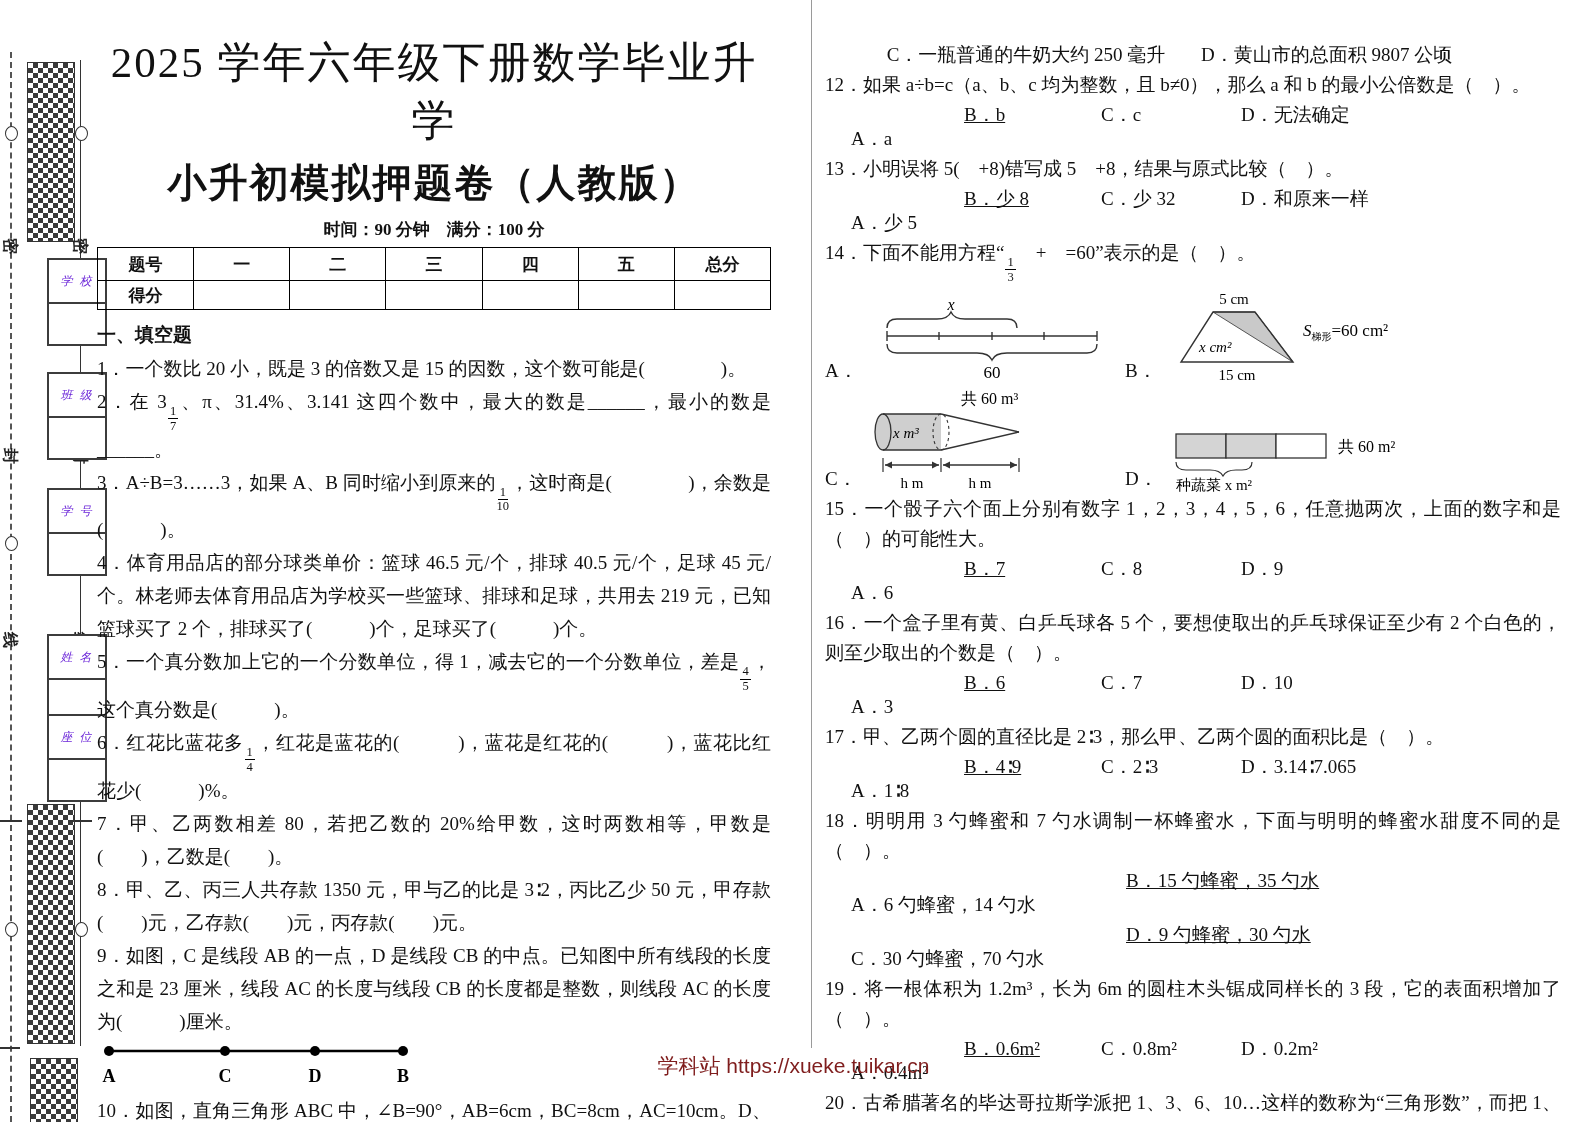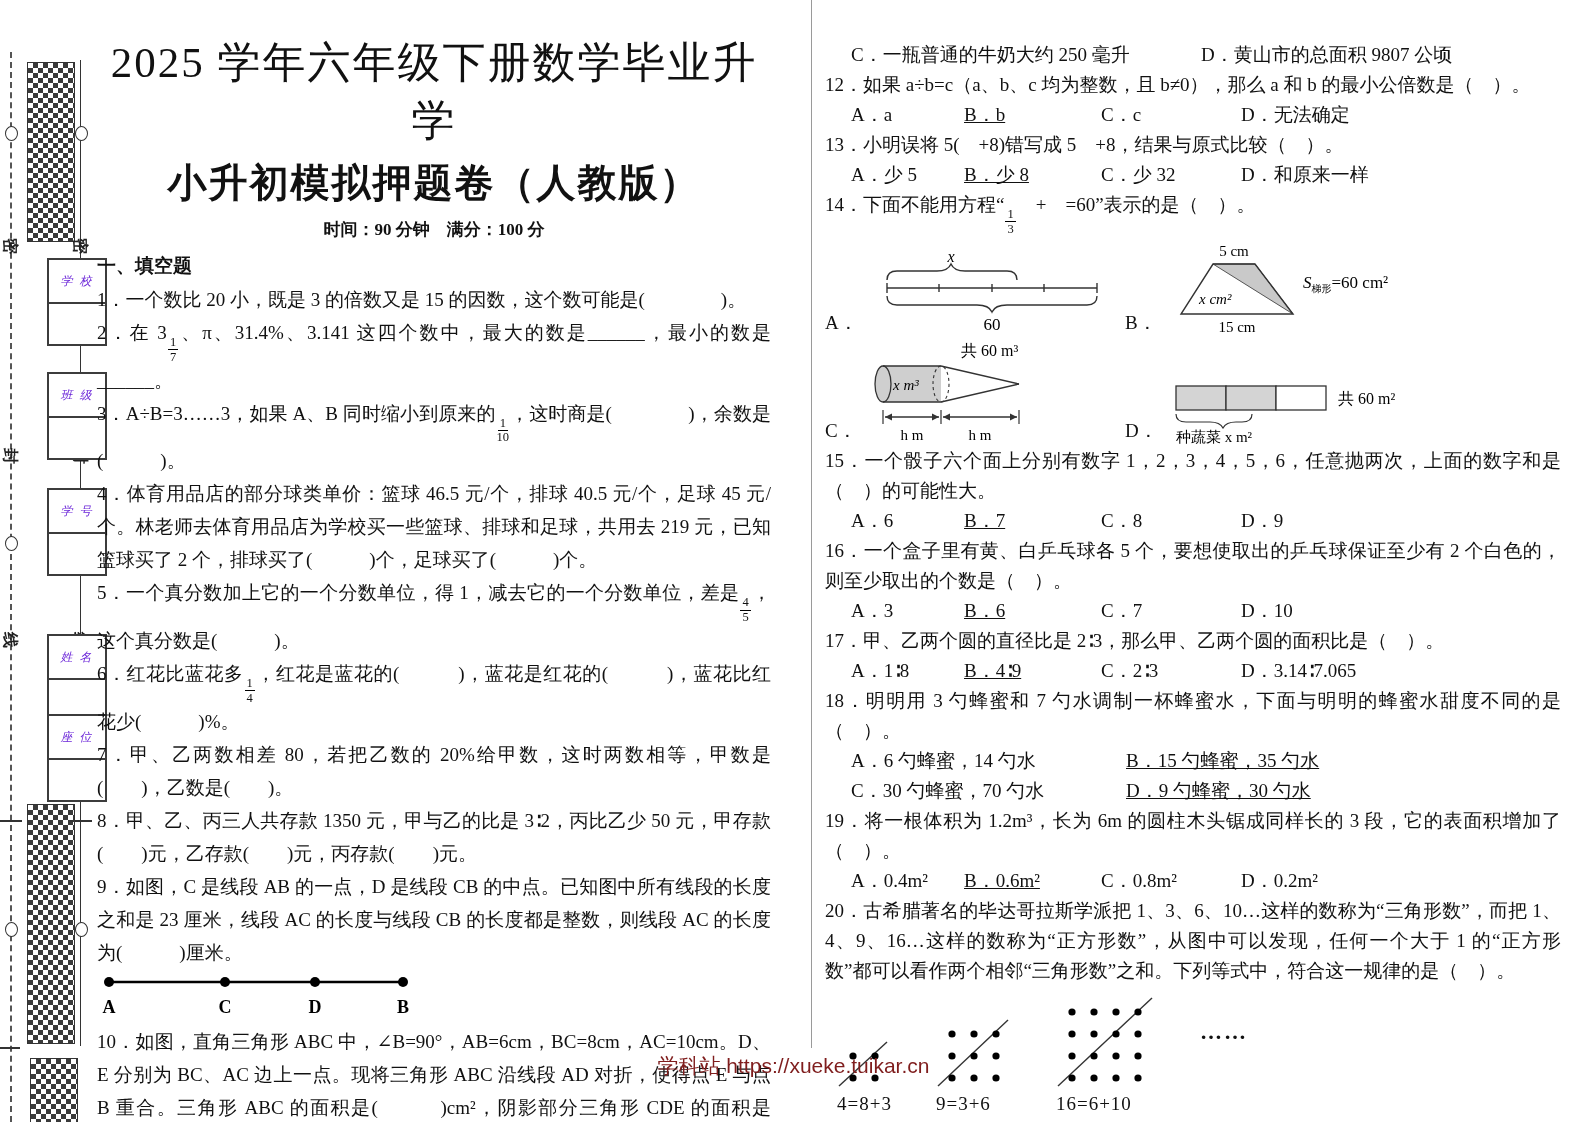--- a/index.html
+++ b/index.html
@@ -28,21 +28,21 @@
   h1.t1{margin:0;text-align:center;font-size:43px;font-weight:400;letter-spacing:2px;}
   h2.t2{margin:6px 0 0;text-align:center;font-size:39px;font-weight:900;letter-spacing:2px;}
   .meta{margin-top:8px;text-align:center;font-size:17px;font-weight:700;}
   table.score{width:100%;border-collapse:collapse;margin-top:6px;table-layout:fixed;}
   table.score td{border:1.7px solid #000;text-align:center;font-size:17px;font-weight:600;height:32px;padding:0;}
   table.score tr.r2 td{height:28px;}
   .sec-h{font-size:19px;font-weight:700;margin:12px 0 4px;}
   p.q{margin:0;font-size:19px;line-height:33px;text-align:justify;}
   .col-right p.q{line-height:30px;}
   .orow{display:flex;margin:0;font-size:19px;line-height:30px;padding-left:26px;}
-  .orow .o1{width:113px;flex:none;}
+  .orow .o1{width:113px;flex:none;margin-top:24px;}
   .orow .o2{width:137px;flex:none;text-decoration:underline;}
   .orow .o3{width:140px;flex:none;}
   .orow .o4{flex:1;}
   .orow2 .o1{width:275px;flex:none;}
   .orow2 .o2{flex:1;}
   .frac{display:inline-flex;flex-direction:column;align-items:center;vertical-align:-0.55em;
         line-height:1.05;font-size:0.66em;margin:0 1px;}
   .frac .fn{border-bottom:1.4px solid #000;padding:0 2px;}
   .frac .fd{padding-top:0.5px;}
   .figrow{display:flex;align-items:flex-end;margin:4px 0 2px;}
@@ -104,20 +104,42 @@
   <div class="fbox val"></div>
 </div>
 
 <div class="divider"></div>
 
 <div class="col-left">
   <h1 class="t1">2025 学年六年级下册数学毕业升学</h1>
   <h2 class="t2">小升初模拟押题卷（人教版）</h2>
   <div class="meta">时间：90 分钟　满分：100 分</div>
 
+  <table class="score">
+    <tbody>
+        <tr>
+      <td>题号</td>
+      <td>一</td>
+      <td>二</td>
+      <td>三</td>
+      <td>四</td>
+      <td>五</td>
+      <td>总分</td>
+    </tr>
+    <tr class="r2">
+      <td>得分</td>
+      <td></td>
+      <td></td>
+      <td></td>
+      <td></td>
+      <td></td>
+      <td></td>
+    </tr>
+  </tbody>
+    </table>
 
   <div class="sec-h">一、填空题</div>
   <p class="q">1．一个数比 20 小，既是 3 的倍数又是 15 的因数，这个数可能是(　　　　)。</p>
   <p class="q">2．在 3<span class="frac">
         <span class="fn">1</span>
         <span class="fd">7</span>
       </span>、π、31.4%、3.141 这四个数中，最大的数是______，最小的数是______。</p>
   <p class="q">3．A÷B=3……3，如果 A、B 同时缩小到原来的<span class="frac">
         <span class="fn">1</span>
         <span class="fd">10</span>
@@ -151,21 +173,21 @@
 
   
 
   
   
   
 </div>
 
 <div class="col-right">
   <div class="orow">
-    <span style="width:350px;flex:none;">C．一瓶普通的牛奶大约 250 毫升</span>
+    <span style="width:350px;flex:none;text-align:center;">C．一瓶普通的牛奶大约 250 毫升</span>
     <span>D．黄山市的总面积 9807 公顷</span>
   </div>
 
   <p class="q">12．如果 a÷b=c（a、b、c 均为整数，且 b≠0），那么 a 和 b 的最小公倍数是（　）。</p>
   <div class="orow">
     <span class="o1">A．a</span>
     <span class="o2">B．b</span>
     <span class="o3">C．c</span>
     <span class="o4">D．无法确定</span>
   </div>

